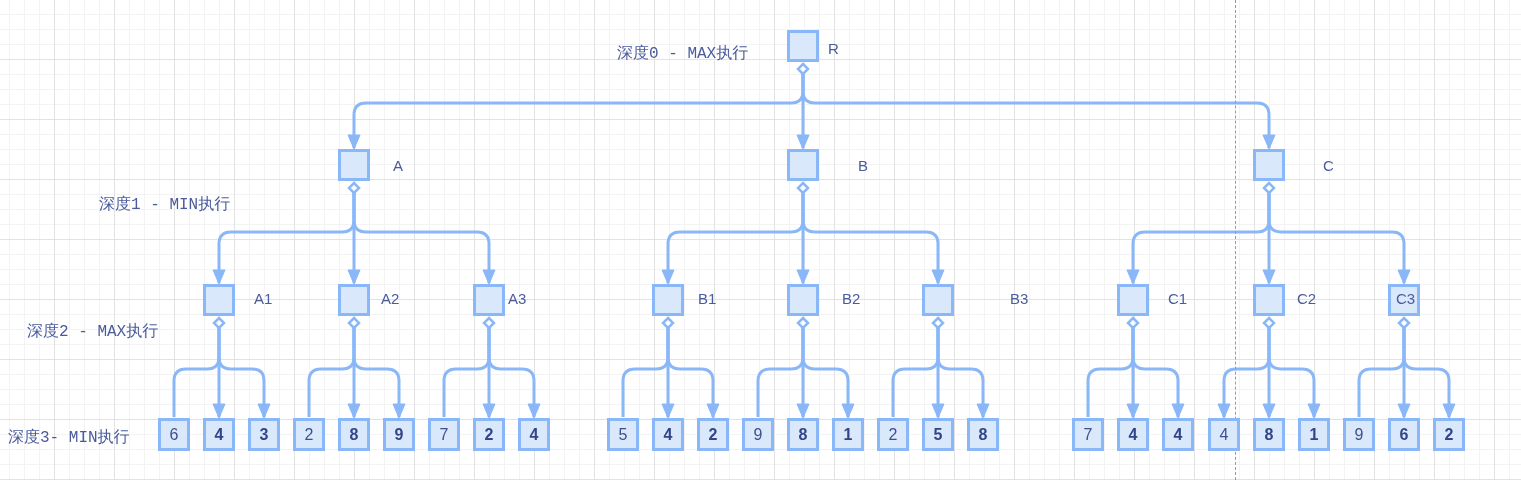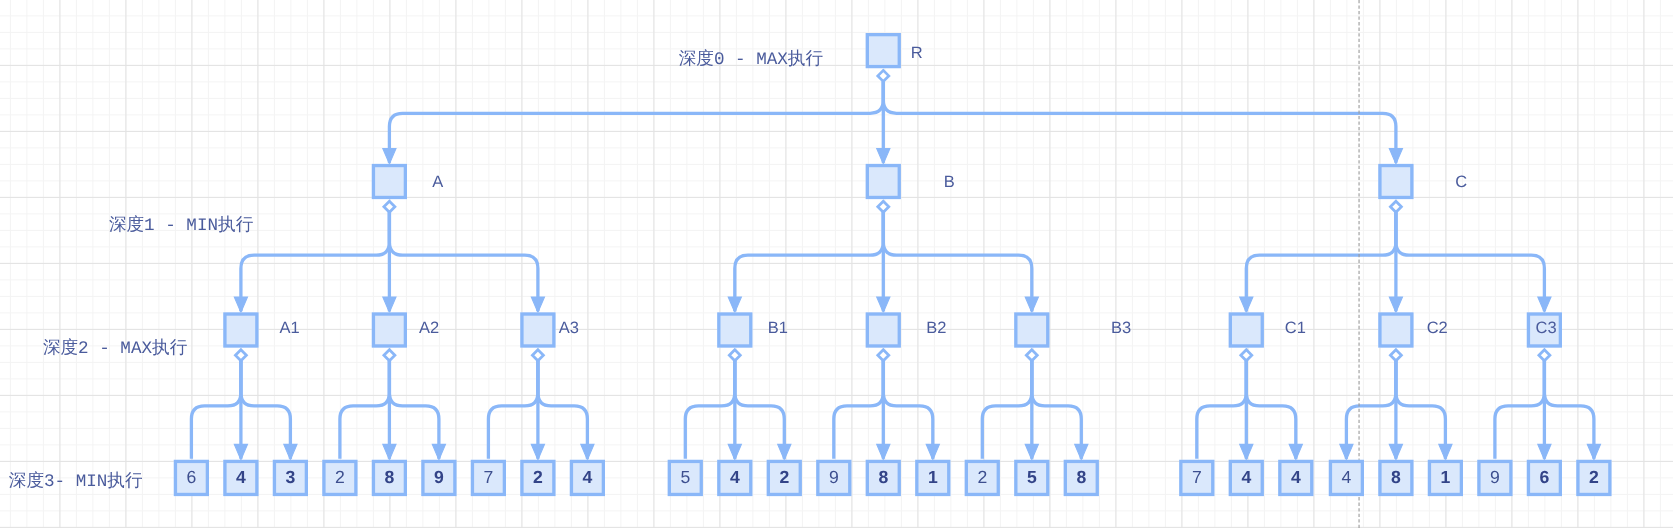--- a/index.html
+++ b/index.html
@@ -110,21 +110,21 @@
     <path d="M1404,328 L1404,417" fill="none" stroke="#8ab7f8" stroke-width="3"></path>
     <path d="M1398,404 L1410,404 L1404,418 Z" fill="#8ab7f8" stroke="#8ab7f8" stroke-width="1"></path>
     <path d="M1404,328 L1404,357 Q1404,369 1416,369 L1437,369 Q1449,369 1449,381 L1449,417" fill="none" stroke="#8ab7f8" stroke-width="3"></path>
     <path d="M1443,404 L1455,404 L1449,418 Z" fill="#8ab7f8" stroke="#8ab7f8" stroke-width="1"></path>
   </svg>
 
 <div class="dashed"></div>
 
 <div class="depth-label" style="left:617px; top:43px;">深度0 - MAX执行</div>
 <div class="depth-label" style="left:99px; top:162px;margin-top:32px;">深度1 - MIN执行</div>
-<div class="depth-label" style="left:27px; top:306px;margin-left:12px;">深度2 - MAX执行</div>
+<div class="depth-label" style="left:27px; top:321px;">深度2 - MAX执行</div>
 <div class="depth-label" style="left:8px; top:427px;">深度3- MIN执行</div>
 
 <div id="nodes">
     <div class="node" style="left: 787px; top: 30px;"></div>
     <div class="node-label" style="left: 828px; top: 40px;">R</div>
     <div class="node" style="left: 338px; top: 149px;"></div>
     <div class="node-label" style="left: 393px; top: 157px;">A</div>
     <div class="node" style="left: 787px; top: 149px;"></div>
     <div class="node-label" style="left: 858px; top: 157px;">B</div>
     <div class="node" style="left: 1253px; top: 149px;"></div>

